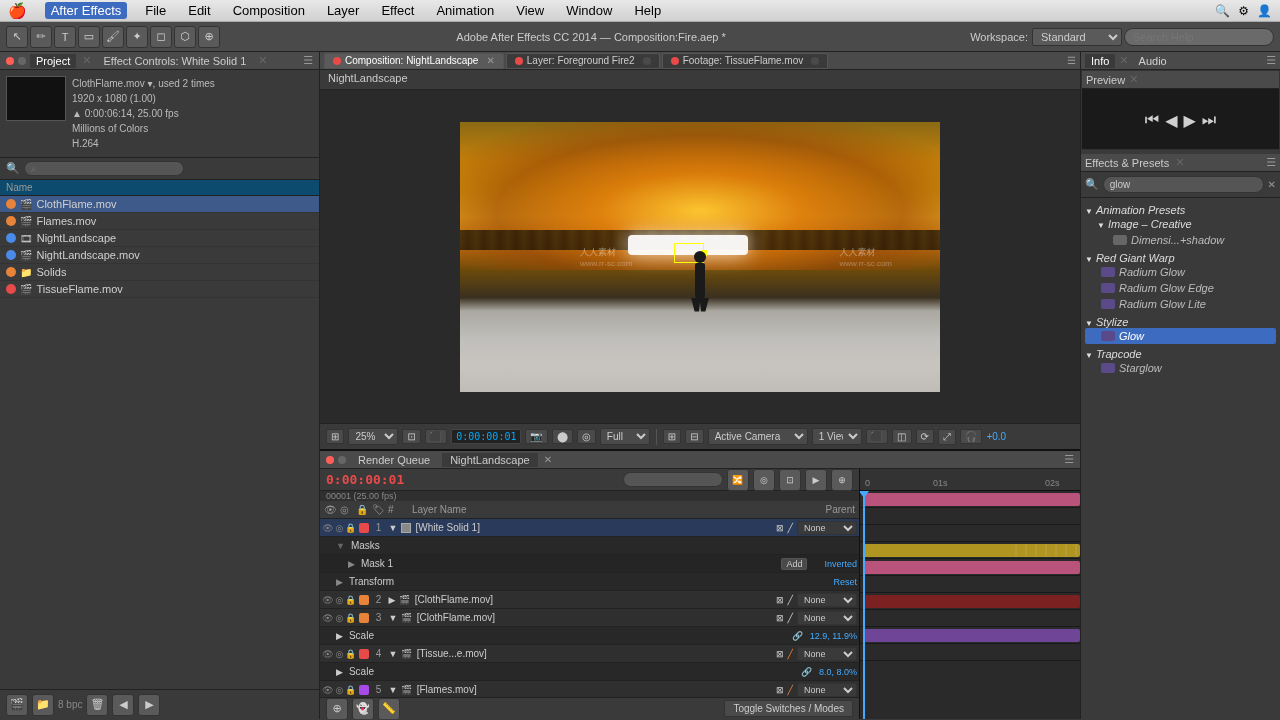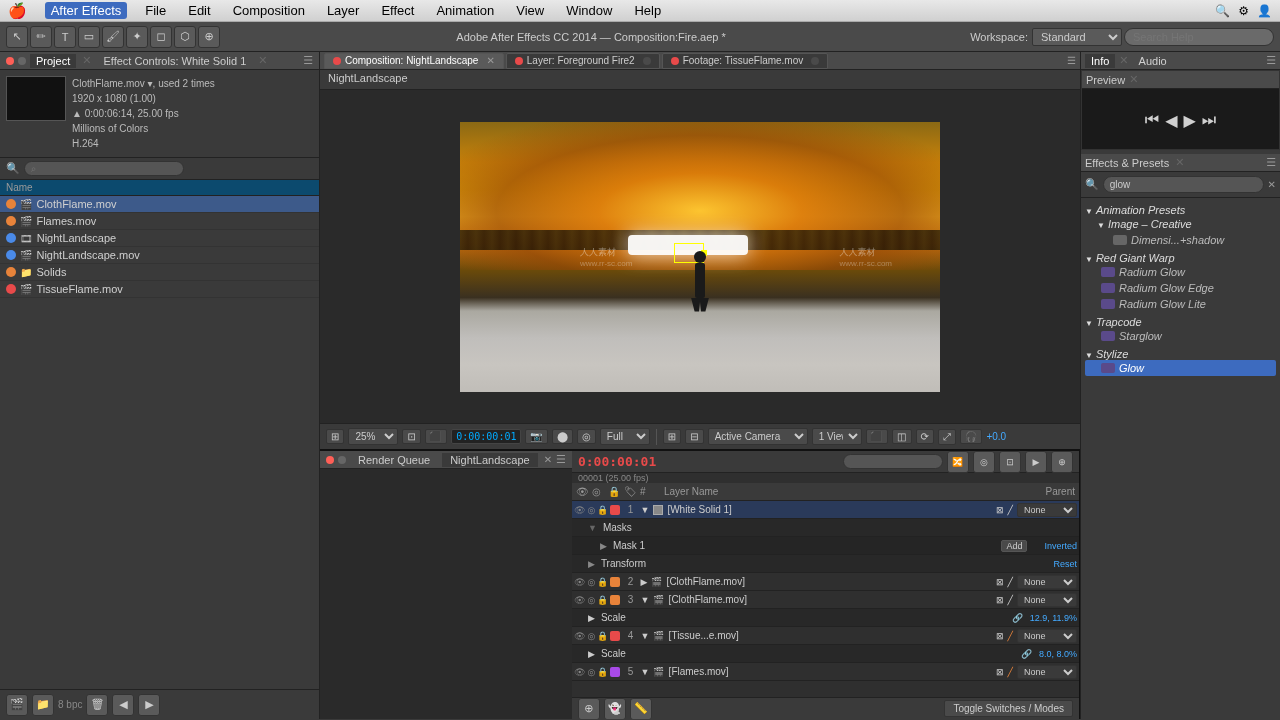--- a/index.html
+++ b/index.html
@@ -423,21 +423,21 @@
       border-radius: 2px;
       font-family: monospace;
     }
 
     
     .timeline-area {
       height: 270px;
       background: #2a2a2a;
       border-top: 2px solid #111;
       display: flex;
-      flex-direction: row;
+      flex-direction: column;
     }
     .timeline-header {
       height: 18px;
       background: #4a4a4a;
       border-bottom: 1px solid #222;
       display: flex;
       align-items: center;
       padding: 0 6px;
       gap: 4px;
     }
@@ -1174,34 +1174,34 @@
         </div>
         <div class="ep-item">
           <div class="ep-icon ep-icon-fx"></div>
           <span>Radium Glow Lite</span>
         </div>
       </div>
 
       <div class="ep-group">
         <div class="ep-group-header">
           <span class="triangle tri-down"></span>
+          <span>Stylize</span>
+        </div>
+        <div class="ep-item selected">
+          <div class="ep-icon ep-icon-fx"></div>
+          <span>Glow</span>
+        </div>
+      </div>
+
+      <div class="ep-group">
+        <div class="ep-group-header">
+          <span class="triangle tri-down"></span>
           <span>Trapcode</span>
         </div>
         <div class="ep-item">
           <div class="ep-icon ep-icon-fx"></div>
           <span>Starglow</span>
         </div>
       </div>
-
-      <div class="ep-group">
-        <div class="ep-group-header">
-          <span class="triangle tri-down"></span>
-          <span>Stylize</span>
-        </div>
-        <div class="ep-item selected">
-          <div class="ep-icon ep-icon-fx"></div>
-          <span>Glow</span>
-        </div>
-      </div>
     </div>
   </div>
 
 </div>
 
 </body></html>

